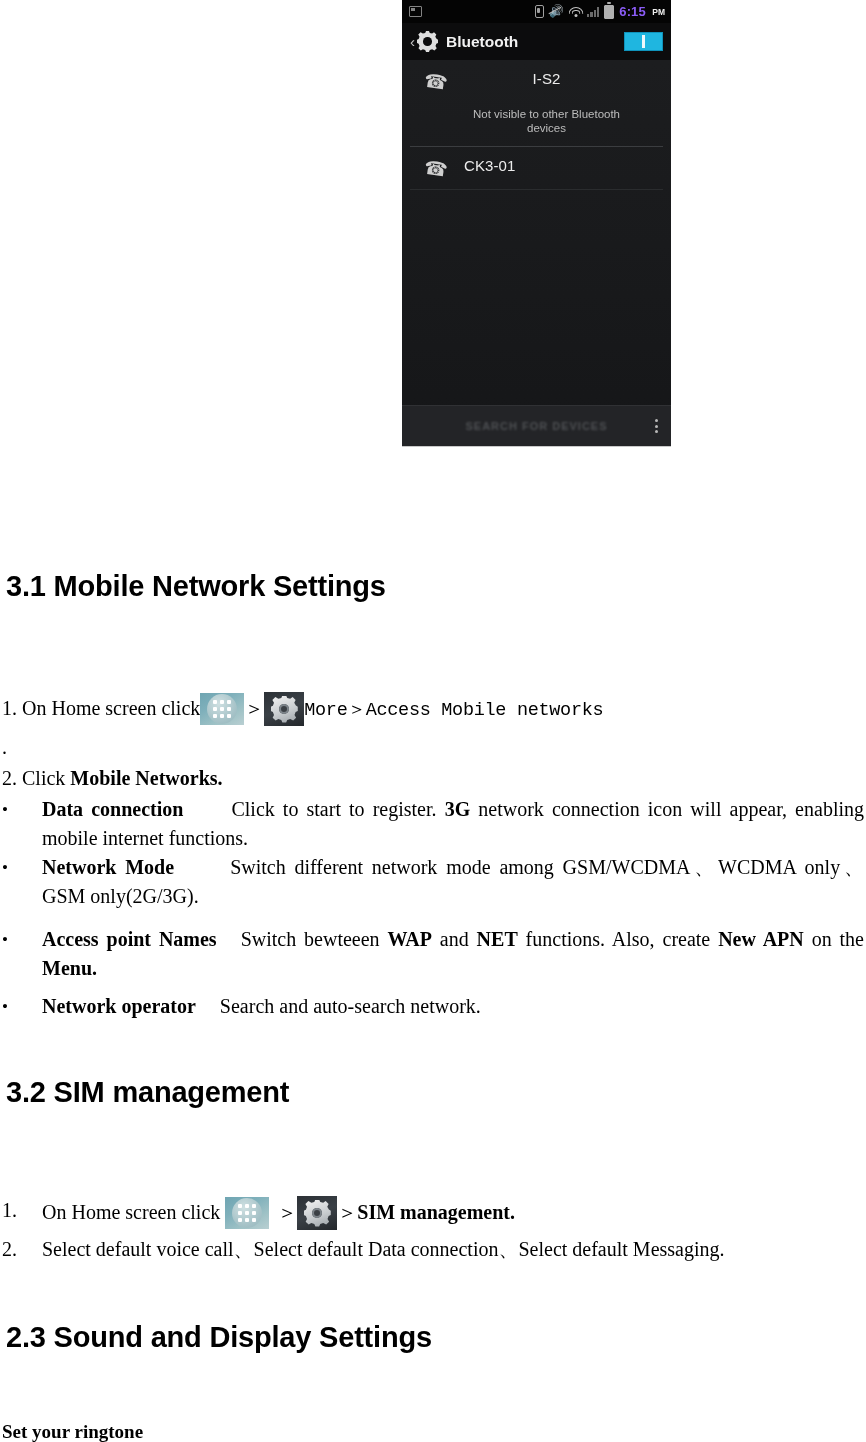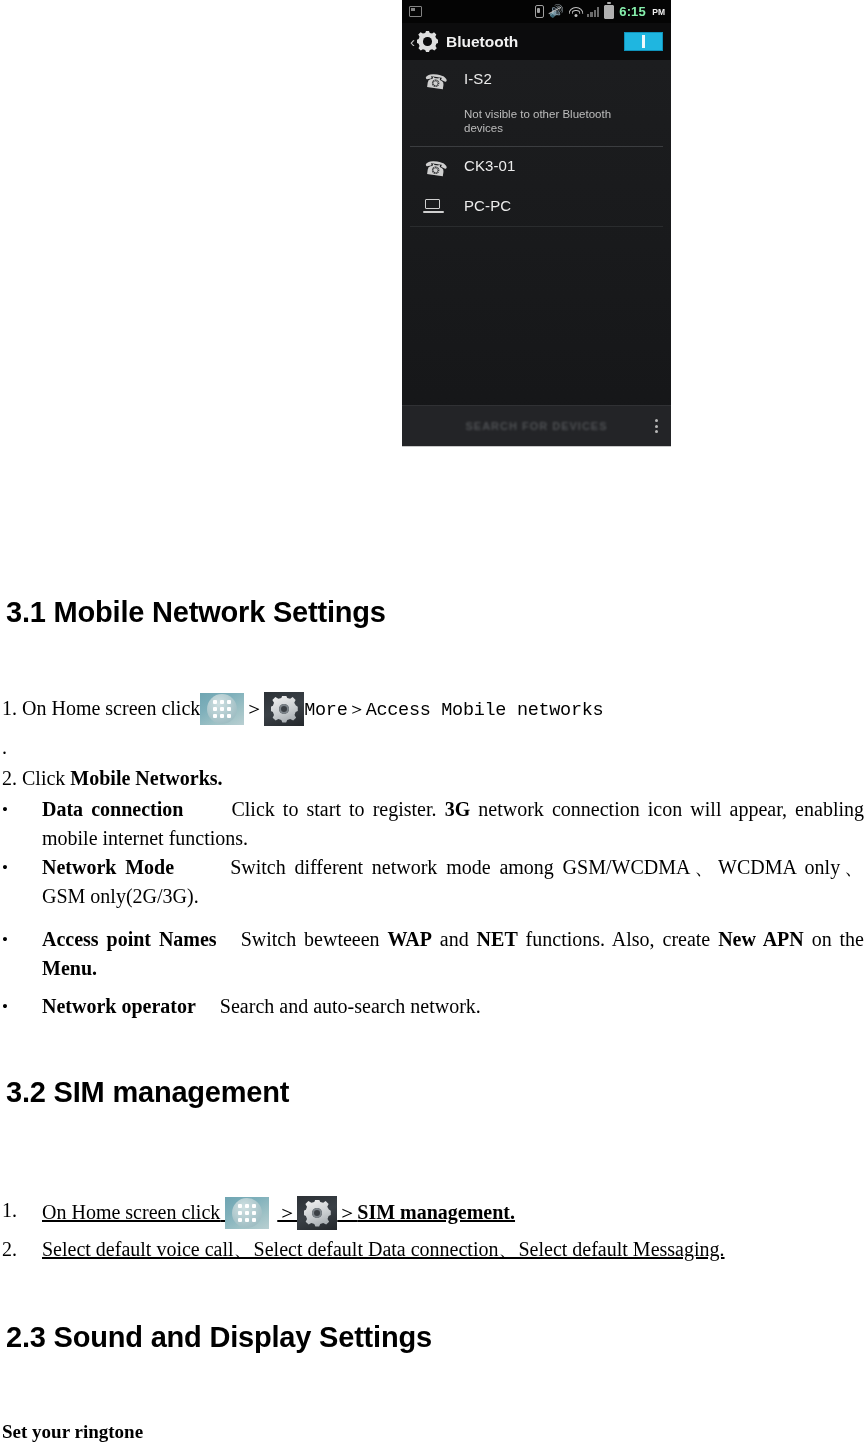--- a/index.html
+++ b/index.html
@@ -119,21 +119,21 @@
     border-radius: 1px;
     position: relative;
     background: linear-gradient(180deg,#cfcfcf 0%, #cfcfcf 100%);
   }
   .ico-battery::before{
     content:"";position:absolute;left:2px;top:-3.2px;width:4px;height:2px;background:#cfcfcf;border-radius:1px;
   }
   .sb-clock {
     font-size: 13px;
     font-weight: 600;
-    color: #86efac;
+    color: #8b5cf6;
     letter-spacing: .1px;
   }
   .sb-ampm { font-size: 8.5px; font-weight: 700; margin-left: 1.5px; color:#efefef;}
 
   
   .actionbar {
     position: absolute;
     left: 0; top: 23px;
     width: 100%;
     height: 37px;
@@ -232,21 +232,21 @@
     box-sizing: border-box;
   }
   .ico-laptop::after {
     content: "";
     position: absolute;
     left: 0; bottom: 1px;
     width: 21px; height: 1.8px;
     background: #cfcfcf;
     border-radius: 1px;
   }
-  .bt-text { padding-top: 0px; }
+  .bt-text { padding-top: 0px; text-align: center; }
   .bt-name {
     font-size: 15px;
     color: #ececec;
     line-height: 19px;
     letter-spacing: .1px;
   }
   .bt-sub {
     font-size: 11.5px;
     color: #bdbdbd;
     line-height: 14px;
@@ -351,21 +351,21 @@
     font-size: 17px;
     line-height: 29px;
   }
   .bullet-body { padding-left: 40px; }
   .num-row {
     position: relative;
     font-size: 20px;
     line-height: 29px;
   }
   .num-label { position: absolute; left: 0; top: 0; }
-  .num-body { padding-left: 40px; text-decoration: underline; }
+  .num-body { padding-left: 40px; }
 
   
   .ic-appdrawer {
     display: inline-block;
     width: 44px; height: 32px;
     vertical-align: -10px;
     background: linear-gradient(150deg,#6fa5b2 0%, #7fb0bb 35%, #9fc2c6 70%, #b9cfd2 100%);
     position: relative;
     overflow: hidden;
   }
@@ -484,47 +484,39 @@
 
       <div class="bt-row">
         <div class="bt-icon-wrap">
           <span class="ico-phone">☎</span>
         </div>
         <div class="bt-text">
           <div class="bt-name">CK3-01</div>
         </div>
       </div>
 
-      <div class="bt-row">
-        <div class="bt-icon-wrap">
-          <span class="ico-laptop"></span>
-        </div>
-        <div class="bt-text">
-          <div class="bt-name">PC-PC</div>
-        </div>
-      </div>
 
       <div class="bt-divider faint"></div>
     </div>
 
     <div class="bt-bottombar">
       <span class="bt-searchlabel">SEARCH FOR DEVICES</span>
       <span class="bt-overflow">
         <i></i>
           <i></i>
           <i></i>
       </span>
     </div>
 
   </div>
 </div>
 
 <div class="doc">
 
-  <h2 class="sec" style="position:absolute; left:6px; top:597px;">3.1 Mobile Network Settings</h2>
+  <h2 class="sec" style="position:absolute; left:6px; top:571px;">3.1 Mobile Network Settings</h2>
 
   <div class="para" style="position:absolute; left:2px; top:692px; width:860px;">
     <span>1. On Home screen click</span><span class="ic-appdrawer">
         <span class="circ"></span>
         <span class="dots">
           <i></i>
           <i></i>
           <i></i>
           <i></i>
           <i></i>

